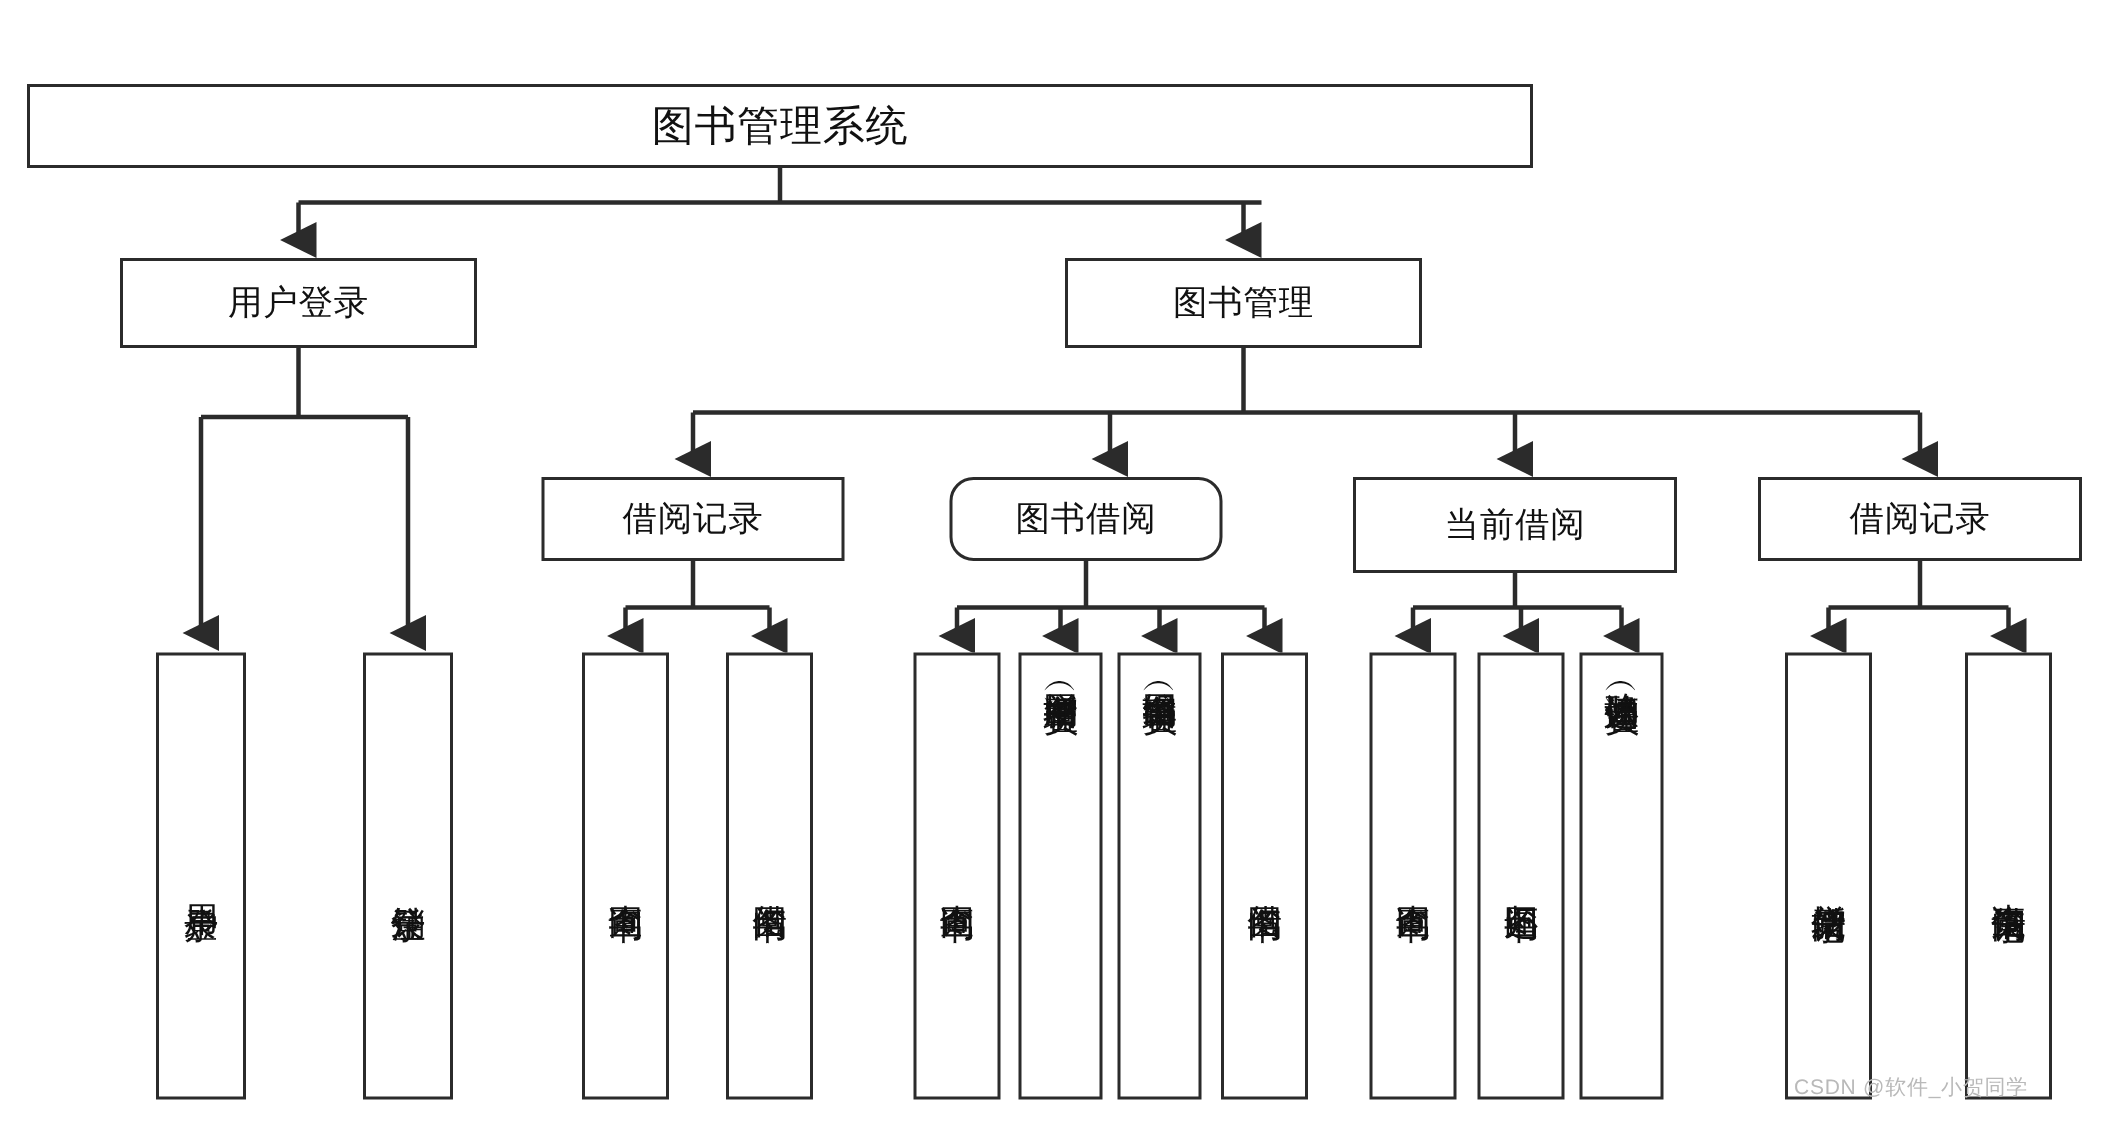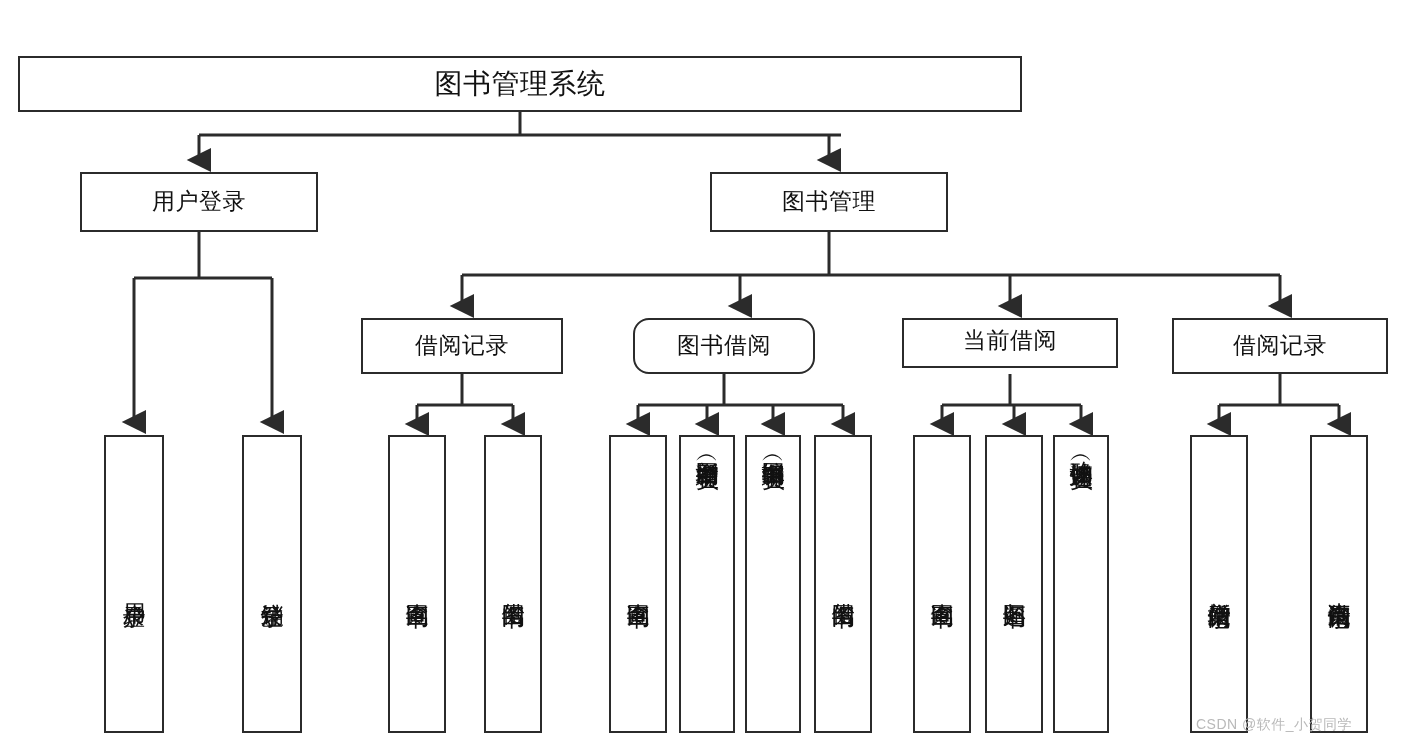--- a/index.html
+++ b/index.html
@@ -135,21 +135,21 @@
   <div class="node node-h" id="node-l2-1" style="left: 710px; top: 172px; width: 238px; height: 60px; align-items: center;">
     <span>图书管理</span>
   </div>
 
   <div class="node node-h" id="node-l3-0" style="left: 361px; top: 318px; width: 202px; height: 56px;">
     <span>借阅记录</span>
   </div>
   <div class="node node-h" id="node-l3-1" style="left: 633px; top: 318px; width: 182px; height: 56px; border-radius: 16px;">
     <span>图书借阅</span>
   </div>
-  <div class="node node-h" id="node-l3-2" style="left: 902px; top: 318px; width: 216px; height: 50px; font-family: Liberation Mono, monospace;">
+  <div class="node node-h" id="node-l3-2" style="left: 902px; top: 318px; width: 216px; height: 64px;">
     <span>当前借阅</span>
   </div>
   <div class="node node-h" id="node-l3-3" style="left: 1172px; top: 318px; width: 216px; height: 56px;">
     <span>借阅记录</span>
   </div>
 
   <div class="node node-v" id="node-leaf-0" style="left: 104px; top: 435px; width: 60px; height: 298px;">
     <span class="vtext centered">用户登录</span>
   </div>
   <div class="node node-v" id="node-leaf-1" style="left: 242px; top: 435px; width: 60px; height: 298px;">

